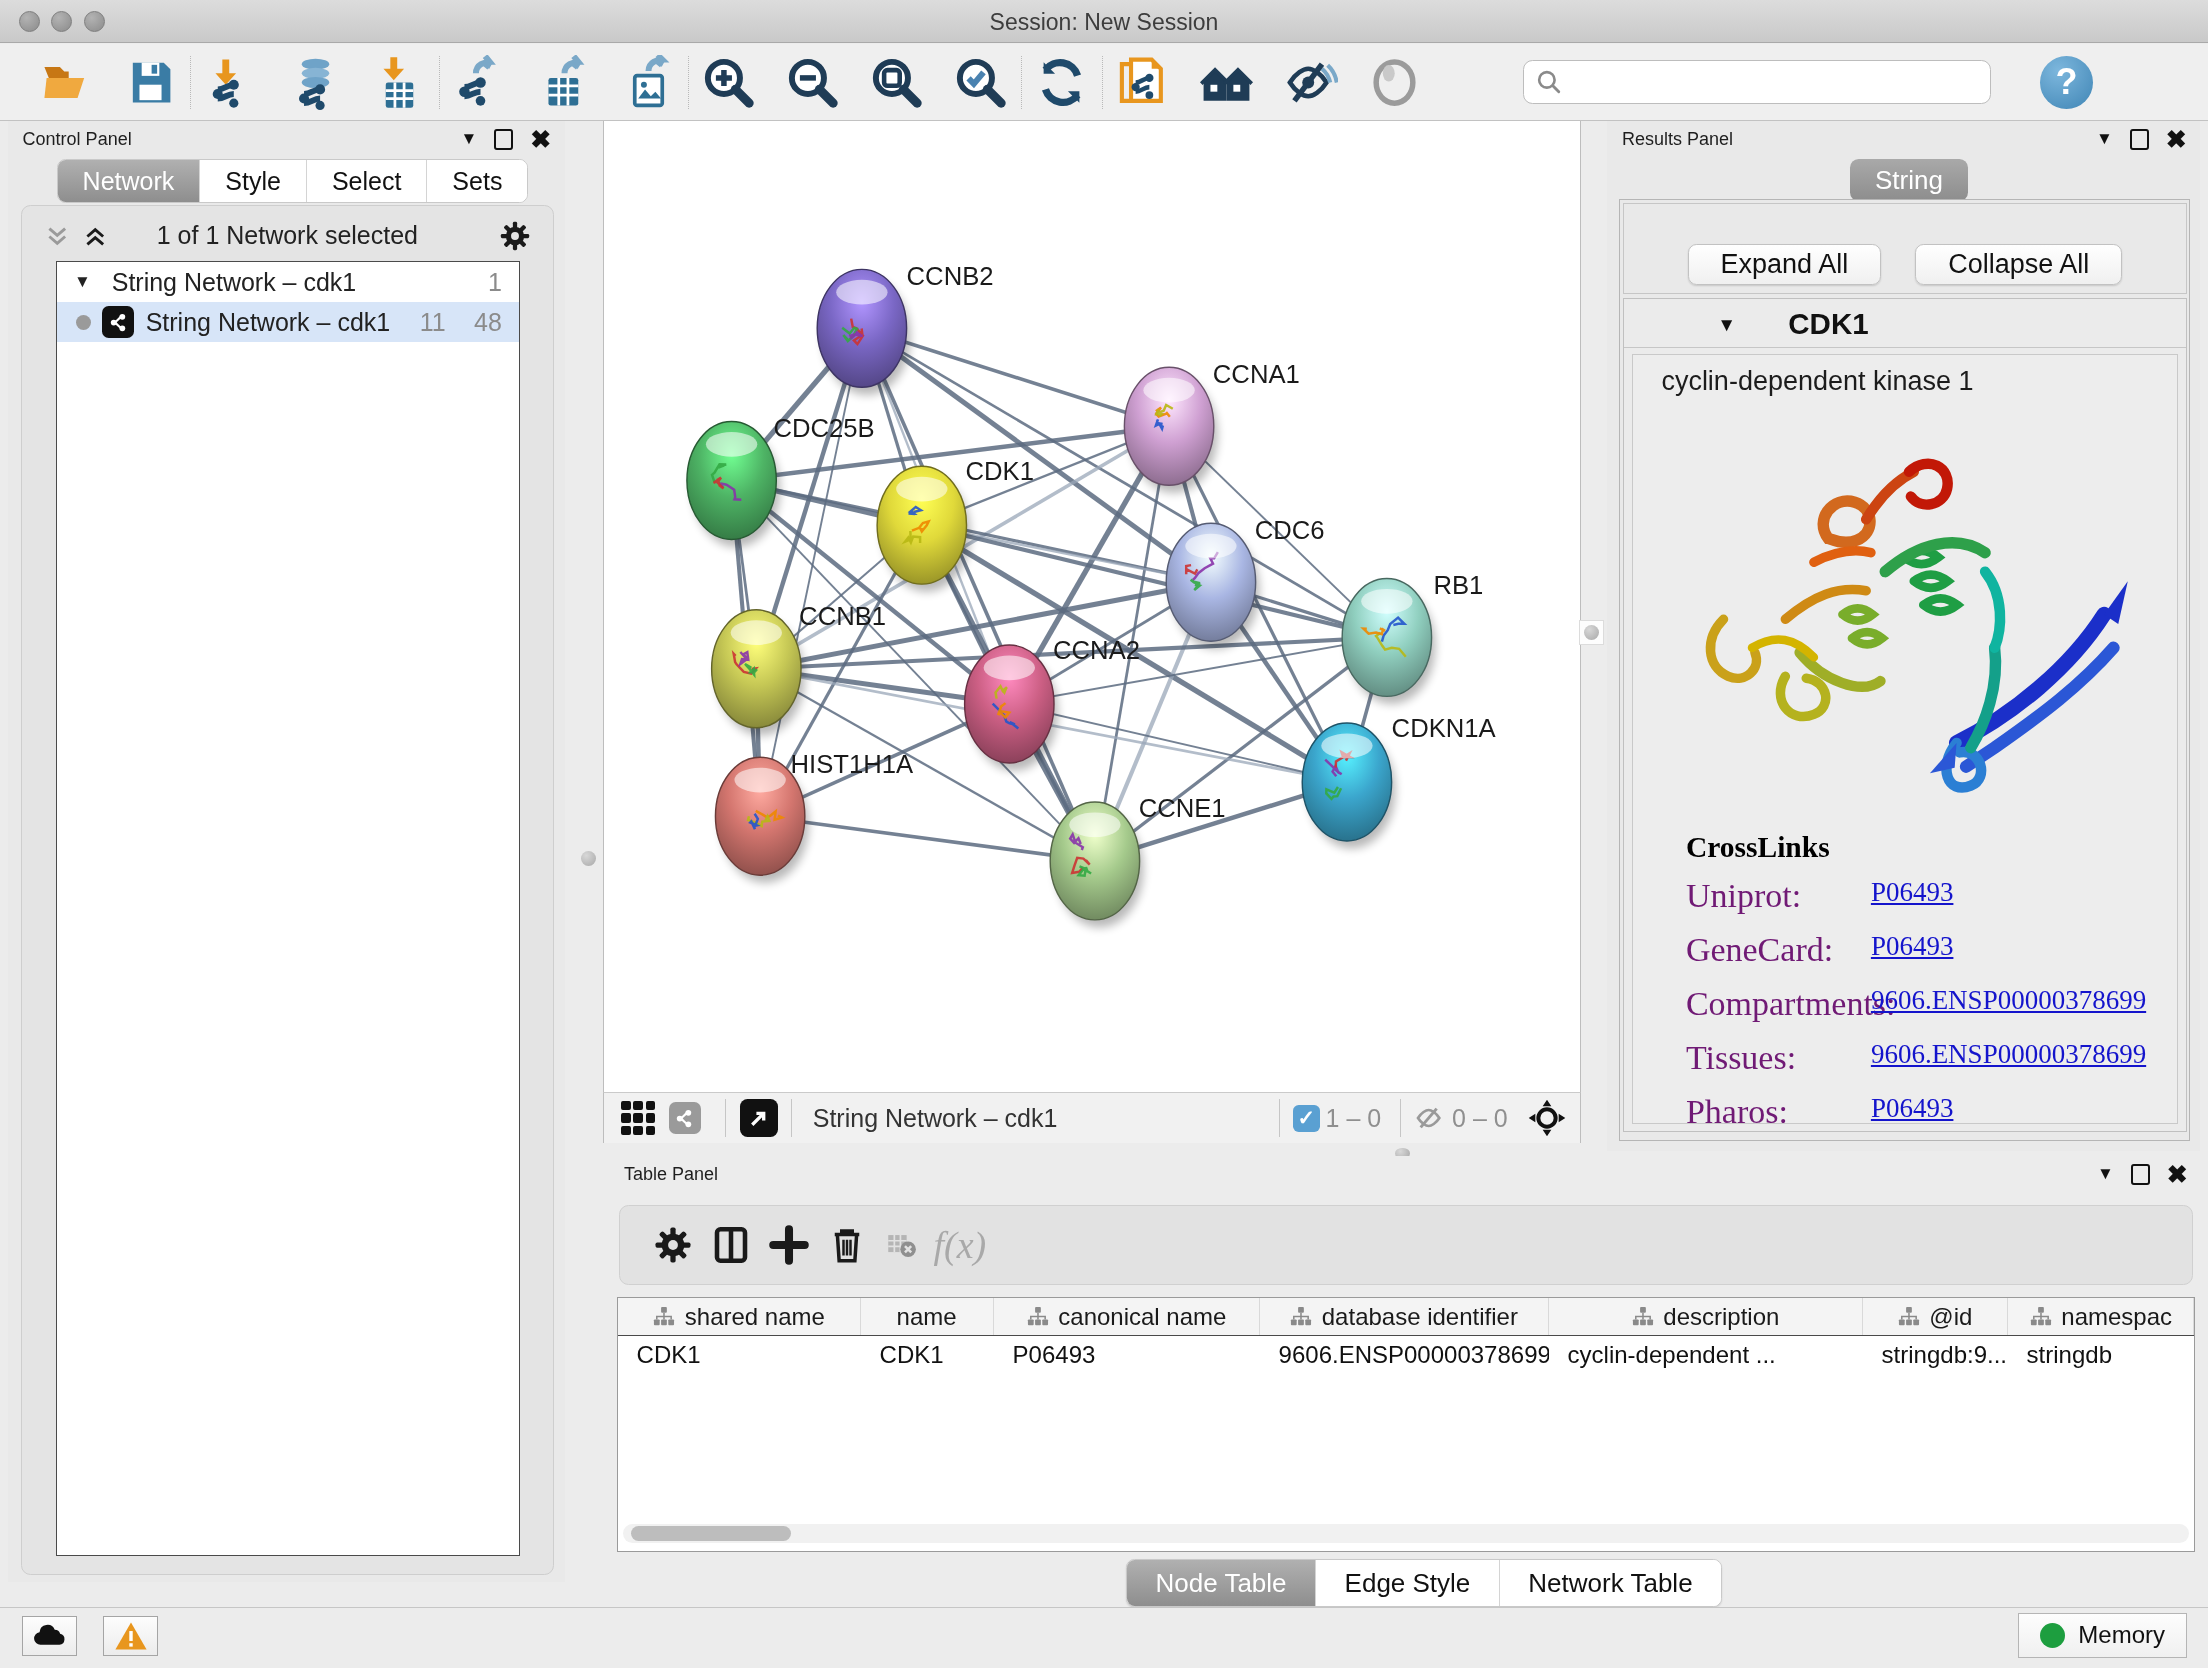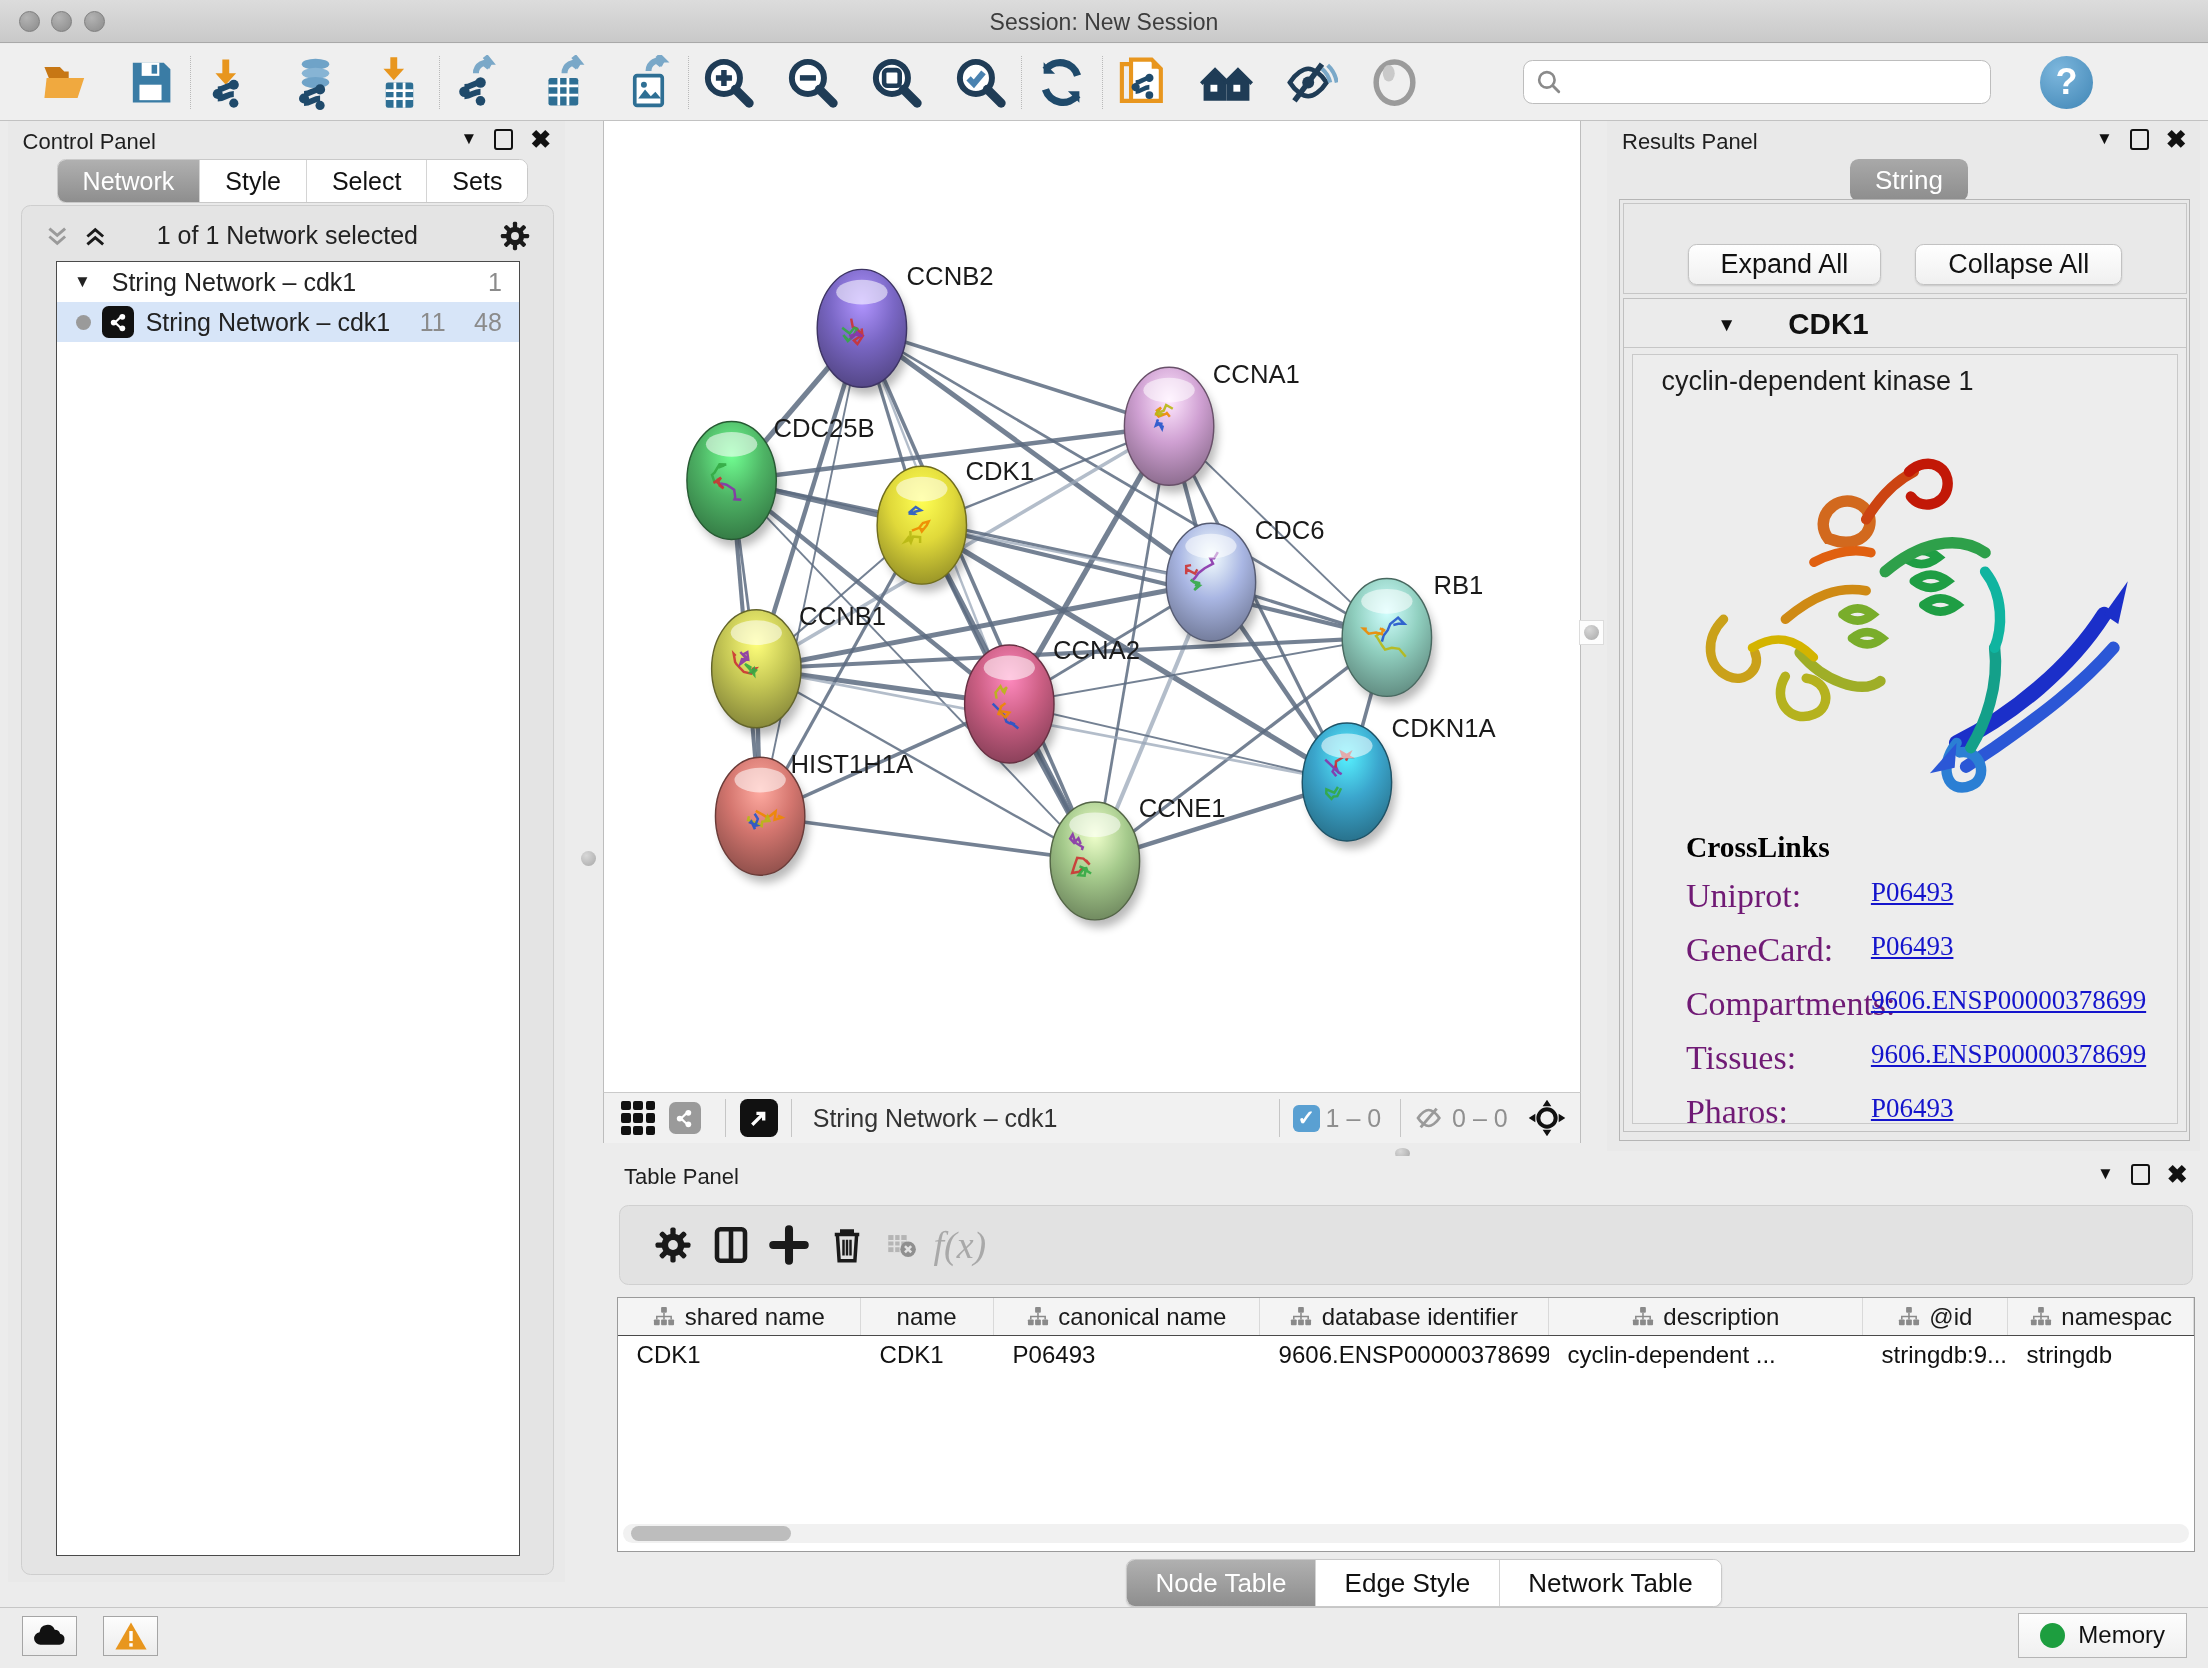--- a/index.html
+++ b/index.html
@@ -23,21 +23,21 @@
   .search-wrap { margin-left:100px; width:468px; height:44px; background:#fff; border:1.9px solid #bdbdbd;
     border-radius:9.5px; display:flex; align-items:center; padding:0 11.4px; }
   .search-wrap input { border:none; outline:none; font-size:23px; width:100%; background:transparent;
     font-family:"Liberation Sans",sans-serif; }
   .helpbtn { margin-left:49px; width:53px; height:53px; border-radius:50%;
     background:radial-gradient(circle at 35% 28%, #7db7dd, #3f85b5); color:#fff; font-size:36px; font-weight:bold;
     display:flex; align-items:center; justify-content:center; }
 
   
   .panel-head { position:absolute; left:0; right:0; top:0; height:40px; }
-  .panel-title { position:absolute; left:15px; top:7.6px; font-size:22px; color:#1e1e1e; }
+  .panel-title { position:absolute; left:15px; top:7.6px; font-size:18px; color:#1e1e1e; }
   .panel-ctrls { position:absolute; right:13.3px; top:7.6px; display:flex; align-items:center; gap:17px; }
   .pc-min { font-size:17px; color:#111; }
   .pc-float { width:19px; height:21px; border:2.9px solid #111; border-radius:2.9px; }
   .pc-close { font-size:25px; font-weight:bold; color:#111; line-height:21px; }
 
   
   .control-panel { position:absolute; left:7.6px; top:121px; width:557px; height:1461px; background:#e9e9e9; }
   .cp-tabs { position:absolute; left:49px; top:38px; display:flex; background:#fff; border:1px solid #c9c9c9;
     border-radius:8.6px; overflow:hidden; }
   .cp-tab { padding:6.7px 25px; font-size:25px; color:#111; border-right:1px solid #d4d4d4; background:#fff; }

